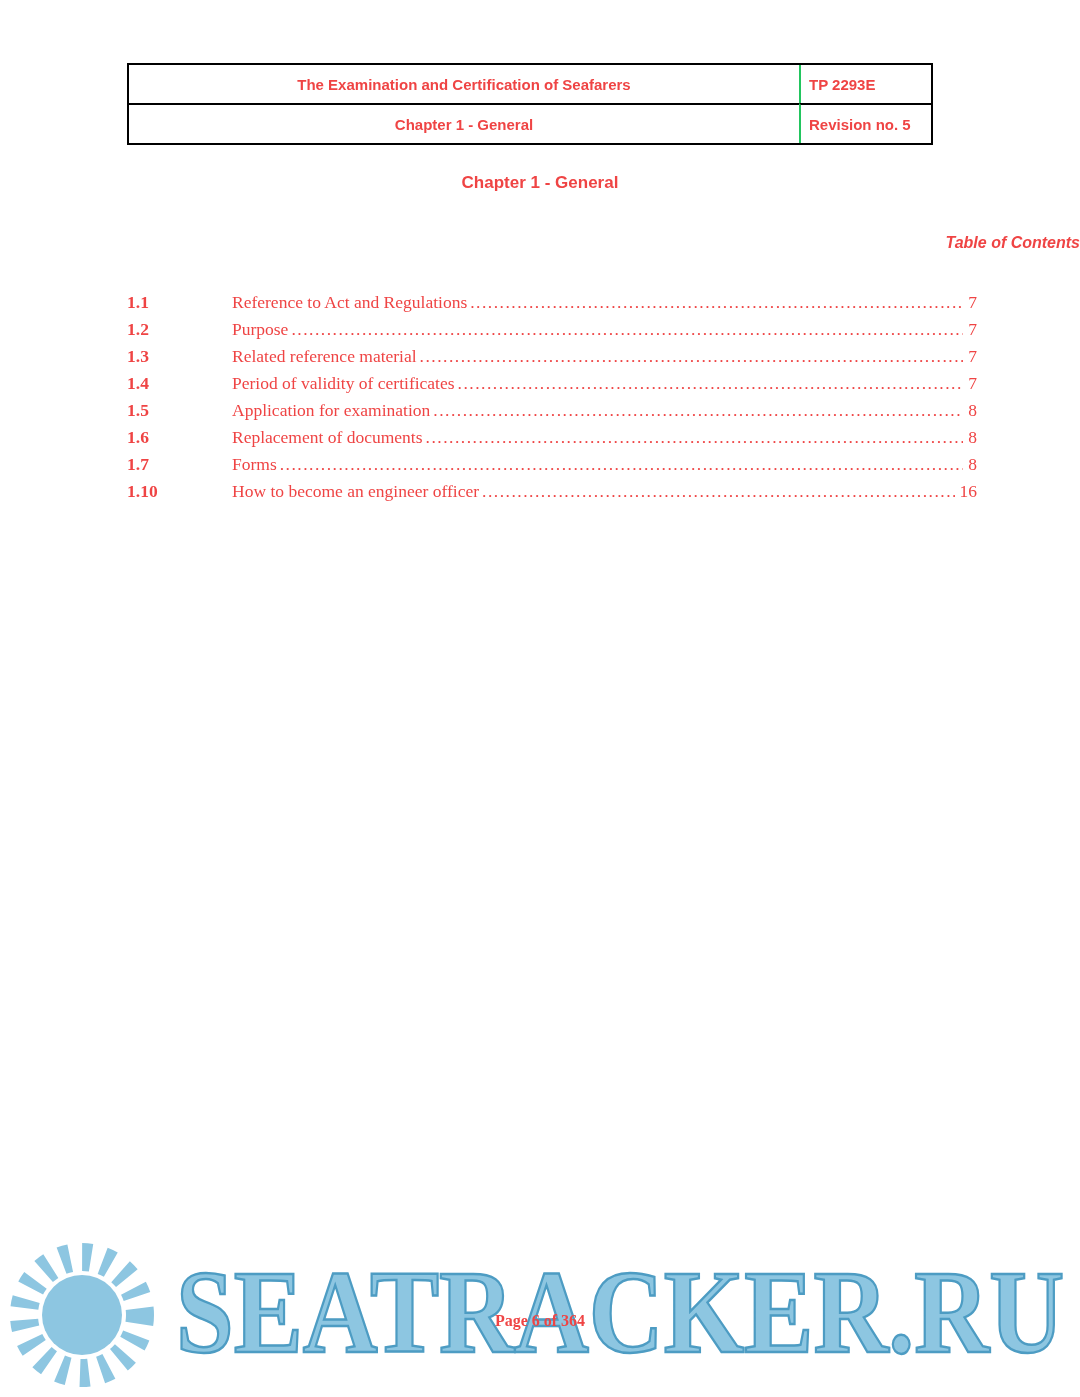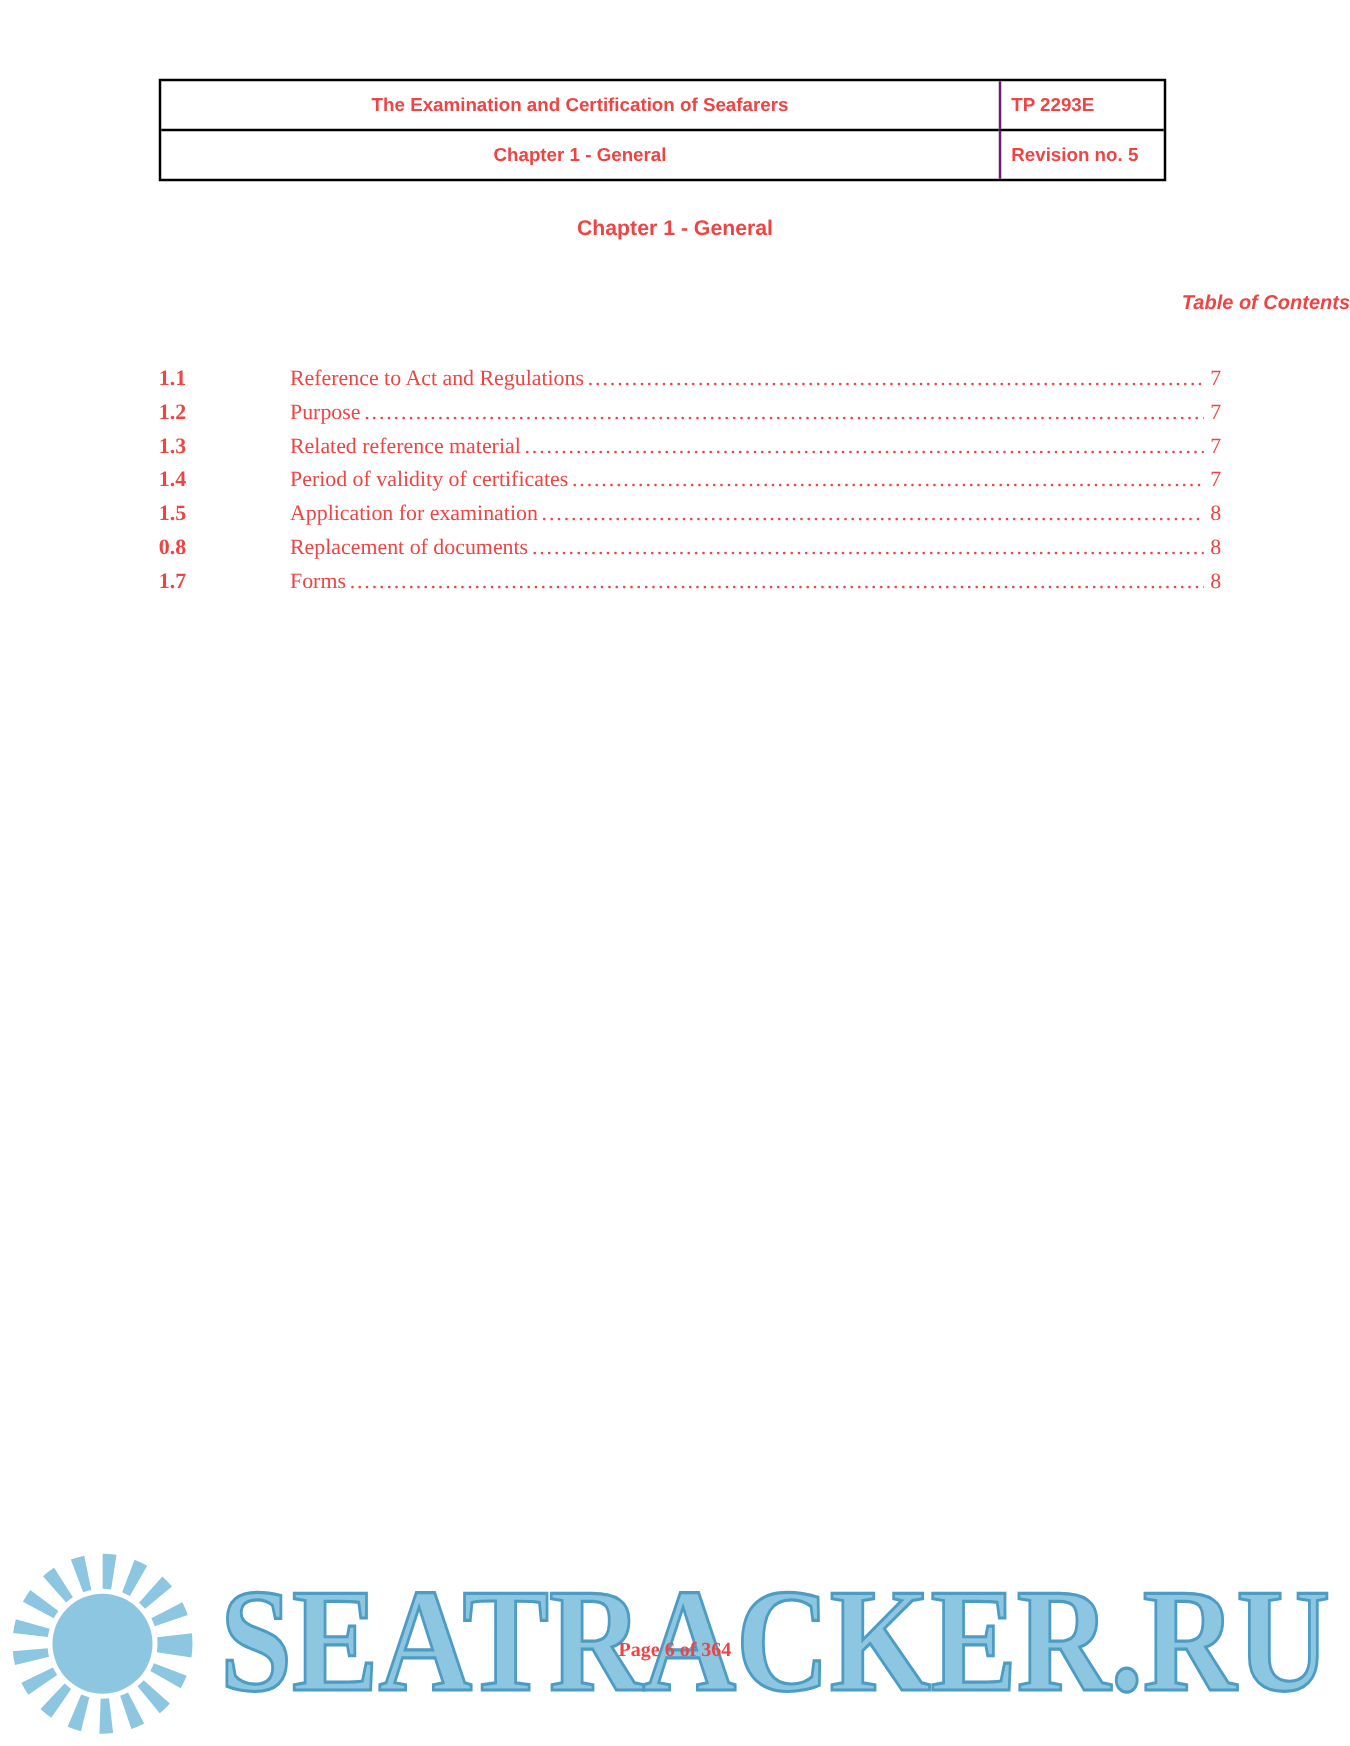--- a/index.html
+++ b/index.html
@@ -15,21 +15,21 @@
     border:2px solid #000;
     display:grid; grid-template-columns:1fr 132px;
     font-family:"Liberation Sans", sans-serif;
     font-weight:bold; font-size:15px;
   }
   .hdr-cell {
     display:flex; align-items:center; height:38px;
     justify-content:center; text-align:center;
   }
   .hdr-cell.right-col {
-    border-left:2px solid #701a75;
+    border-left:2px solid #22c55e;
     justify-content:flex-start; padding-left:8px; text-align:left;
   }
   .hdr-cell.row2 { border-top:2px solid #000; }
 
   
   .chapter-heading {
     position:absolute; top:173px; left:0; width:100%; margin:0;
     text-align:center;
     font-family:"Liberation Sans", sans-serif;
     font-size:17px; font-weight:bold;
@@ -115,35 +115,41 @@
       </div>
 
       <div class="toc-row">
         <span class="toc-num">1.5</span>
         <span class="toc-title">Application for examination</span>
         <span class="toc-dots"></span>
         <span class="toc-page">8</span>
       </div>
 
       <div class="toc-row">
-        <span class="toc-num">0.8</span>
+        <span class="toc-num">1.6</span>
         <span class="toc-title">Replacement of documents</span>
         <span class="toc-dots"></span>
         <span class="toc-page">8</span>
       </div>
 
       <div class="toc-row">
         <span class="toc-num">1.7</span>
         <span class="toc-title">Forms</span>
         <span class="toc-dots"></span>
         <span class="toc-page">8</span>
       </div>
 
 
 
+      <div class="toc-row">
+        <span class="toc-num">1.10</span>
+        <span class="toc-title">How to become an engineer officer</span>
+        <span class="toc-dots"></span>
+        <span class="toc-page">16</span>
+      </div>
     </div>
 
   <div class="footer">Page 6 of 364</div>
 
   <div class="watermark">
     <svg width="1080" height="167" viewBox="0 0 1080 167" xmlns="http://www.w3.org/2000/svg">
 
       <g>
         <circle cx="82" cy="85" r="58" fill="none" stroke="#8dc6e1" stroke-width="28" stroke-dasharray="9 12"></circle>
         <circle cx="82" cy="85" r="40" fill="#8dc6e1"></circle>

